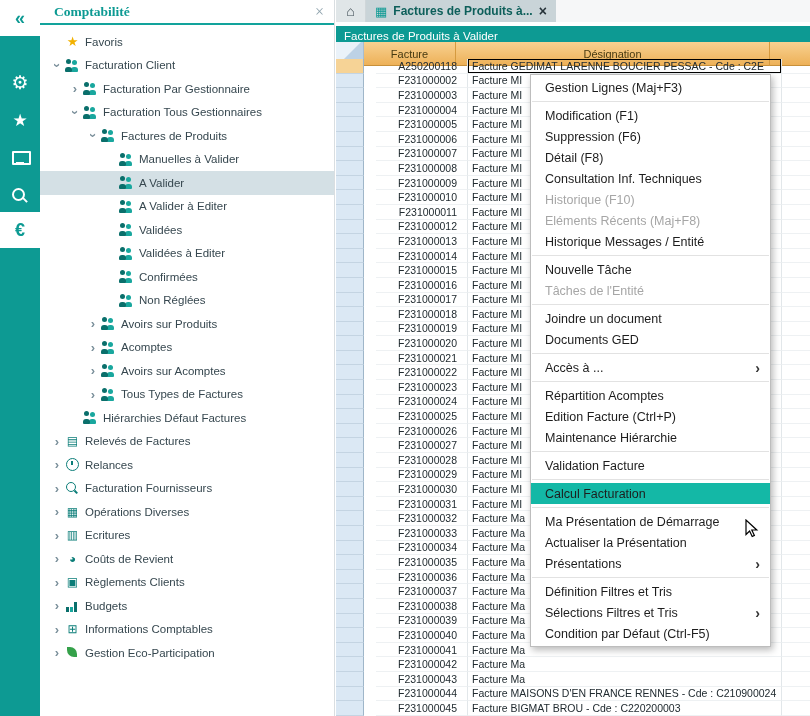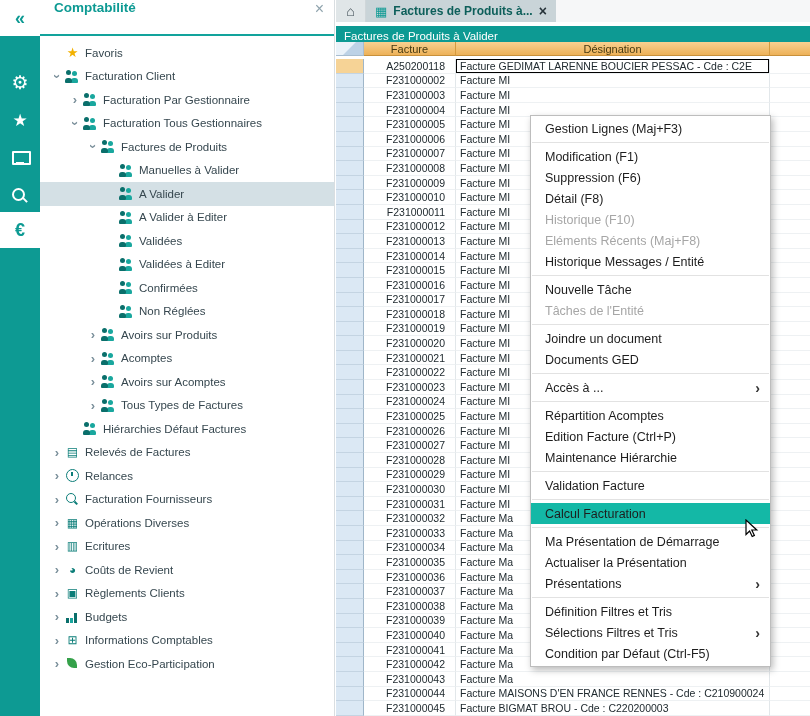--- a/index.html
+++ b/index.html
@@ -18,21 +18,21 @@
   .i-monitor::before { content:""; position:absolute; left:1px; top:0; width:15px; height:10px; border:2px solid #fff; border-radius:1px; }
   .i-monitor::after { content:""; position:absolute; left:5px; top:11px; width:8px; height:2px; background:#fff; }
   .i-search-rail { width:18px; height:18px; position:relative; }
   .i-search-rail::before { content:""; position:absolute; left:1px; top:1px; width:9px; height:9px; border:2px solid #fff; border-radius:50%; }
   .i-search-rail::after { content:""; position:absolute; left:11px; top:12px; width:6px; height:2px; background:#fff; transform:rotate(45deg); }
   .rail-euro { width:40px; height:36px; background:#fff; display:flex; align-items:center; justify-content:center; margin-top:4px; }
   .i-euro::before { content:"€"; color:#0d9a93; font-size:18px; font-weight:bold; }
 
   
   .sidebar { position:absolute; left:40px; top:0; width:295px; height:716px; background:#fff; border-right:1px solid #d9dee1; }
-  .sb-head { height:36px; display:flex; padding:0 10px 0 14px; border-bottom:2px solid #12a39c; }
+  .sb-head { height:25px; display:flex; align-items:center; padding:0 10px 0 14px; border-bottom:2px solid #12a39c;font-family:Liberation Serif, serif; }
   .sb-title { color:#0d9a93; font-weight:bold; font-size:13.5px; flex:1; }
   .sb-close::before { content:"×"; color:#8fa3ad; font-size:16px; }
   .tree { padding-top:5px; }
   .titem { height:23.5px; display:flex; align-items:center; padding-left:calc(10px + var(--lvl,0)*18px); font-size:11.5px; color:#36474f; white-space:nowrap; }
   .titem.sel { background:#d4e0e5; }
   .chev { width:14px; flex:none; display:flex; justify-content:center; color:#7a8f9a; font-size:13px; font-weight:bold; visibility:hidden; }
   .chev::before { content:"›"; }
   .chev.closed { visibility:visible; }
   .chev.open { visibility:visible; transform:rotate(90deg); }
   .ticon { display:inline-flex; align-items:center; justify-content:center; width:15px; height:13px; margin:0 5px 0 1px; color:#0b7d78; font-size:12px; line-height:1; position:relative; flex:none; }
@@ -56,37 +56,37 @@
   
   .tabsbar { position:absolute; left:336px; top:0; width:474px; height:22px; background:#f6f7f8; display:flex; align-items:stretch; }
   .tab-home { width:30px; background:#e0e6e8; display:flex; align-items:center; justify-content:center; border-right:1px solid #cfd6d9; }
   .i-home::before { content:"⌂"; color:#3c4a52; font-size:14px; }
   .tab-active { background:#c9d4d8; display:flex; align-items:center; gap:6px; padding:0 9px; color:#0d5f5a; font-weight:bold; font-size:12px; }
   .i-grid::before { content:"▦"; color:#0d9a93; font-size:13px; font-weight:normal; }
   .i-close::before { content:"×"; color:#27343a; font-size:14px; }
   .viewbar { position:absolute; left:336px; top:26px; width:474px; height:20px; background:#0d9a93; color:#fff; display:flex; align-items:center; padding-left:8px; font-size:11.5px; }
 
   
-  .thead { position:absolute; left:336px; top:42px; width:474px; height:14px; display:flex; }
+  .thead { position:absolute; left:336px; top:42px; width:474px; height:24px; display:flex; }
   .th { background:linear-gradient(#f8d191,#edb158); color:#473a11; font-size:11px; display:flex; align-items:center; justify-content:center; border-right:1px solid #d59a3e; border-bottom:1px solid #c8903a; }
   .th-sel { width:28px; background:linear-gradient(135deg,#eaf2f9 48%,#bdd2e6 52%); border-right:1px solid #a8bdd0; border-bottom:1px solid #a8bdd0; }
   .th-fact { width:92px; }
   .th-des { width:314px; }
   .th-fill { flex:1; border-right:none; }
   .tbody { position:absolute; left:336px; top:59px; width:474px; height:657px; overflow:hidden; }
   .trow { height:14.6px; display:flex; font-size:10.5px; color:#212b30; }
   .td-sel { width:28px; flex:none; background:#dbe8f4; border-right:1px solid #9fb6c9; border-bottom:1px solid #c4d4e2; }
   .td-sel.cur { background:#f6d396; }
-  .td-fact { width:92px; flex:none; display:flex; align-items:center; justify-content:flex-end; padding-right:10px; border-right:1px solid #e2e7ea; border-bottom:1px solid #eef1f3; }
+  .td-fact { width:92px; flex:none; display:flex; align-items:center; justify-content:flex-end; padding-right:10px; border-right:1px solid #e2e7ea; border-bottom:1px solid #eef1f3;margin-left:12px; }
   .td-des { width:314px; flex:none; display:flex; align-items:center; padding-left:4px; border-right:1px solid #e2e7ea; border-bottom:1px solid #eef1f3; white-space:nowrap; overflow:hidden; }
   .td-des.focus { box-shadow:inset 0 0 0 1px #000; }
   .td-fill { flex:1; border-bottom:1px solid #eef1f3; }
 
   
-  .ctxmenu { position:absolute; left:530px; top:74px; width:241px; background:#fff; border:1px solid #bdbdbd; box-shadow:2px 3px 7px rgba(0,0,0,.28); padding:2px 0; z-index:10;margin-top:41px; }
+  .ctxmenu { position:absolute; left:530px; top:74px; width:241px; background:#fff; border:1px solid #bdbdbd; box-shadow:2px 3px 7px rgba(0,0,0,.28); padding:2px 0; z-index:10; }
   .mitem { height:21px; display:flex; align-items:center; padding:0 10px 0 14px; font-size:12.5px; color:#1d1d1d; white-space:nowrap; }
   .mitem .lbl { flex:1; overflow:hidden; }
   .mitem.dis { color:#a6a6a6; }
   .mitem.hot { background:#14b8a6; }
   .mitem.has-sub::after { content:"›"; color:#333; font-size:14px; font-weight:bold; }
   .mitem.msep { height:1px; min-height:1px; background:#e2e2e2; margin:3px 1px; padding:0; pointer-events:none; }
   .mitem.msep::after { content:none; }
 
   
   .cursor { position:absolute; left:742px; top:519px; z-index:30; }
@@ -643,20 +643,23 @@
     </div>
 
     <div class="mitem">
       <span class="lbl">Suppression (F6)</span>
     </div>
 
     <div class="mitem">
       <span class="lbl">Détail (F8)</span>
     </div>
 
+    <div class="mitem">
+      <span class="lbl">Consultation Inf. Techniques</span>
+    </div>
 
     <div class="mitem dis">
       <span class="lbl">Historique (F10)</span>
     </div>
 
     <div class="mitem dis">
       <span class="lbl">Eléments Récents (Maj+F8)</span>
     </div>
 
     <div class="mitem">

